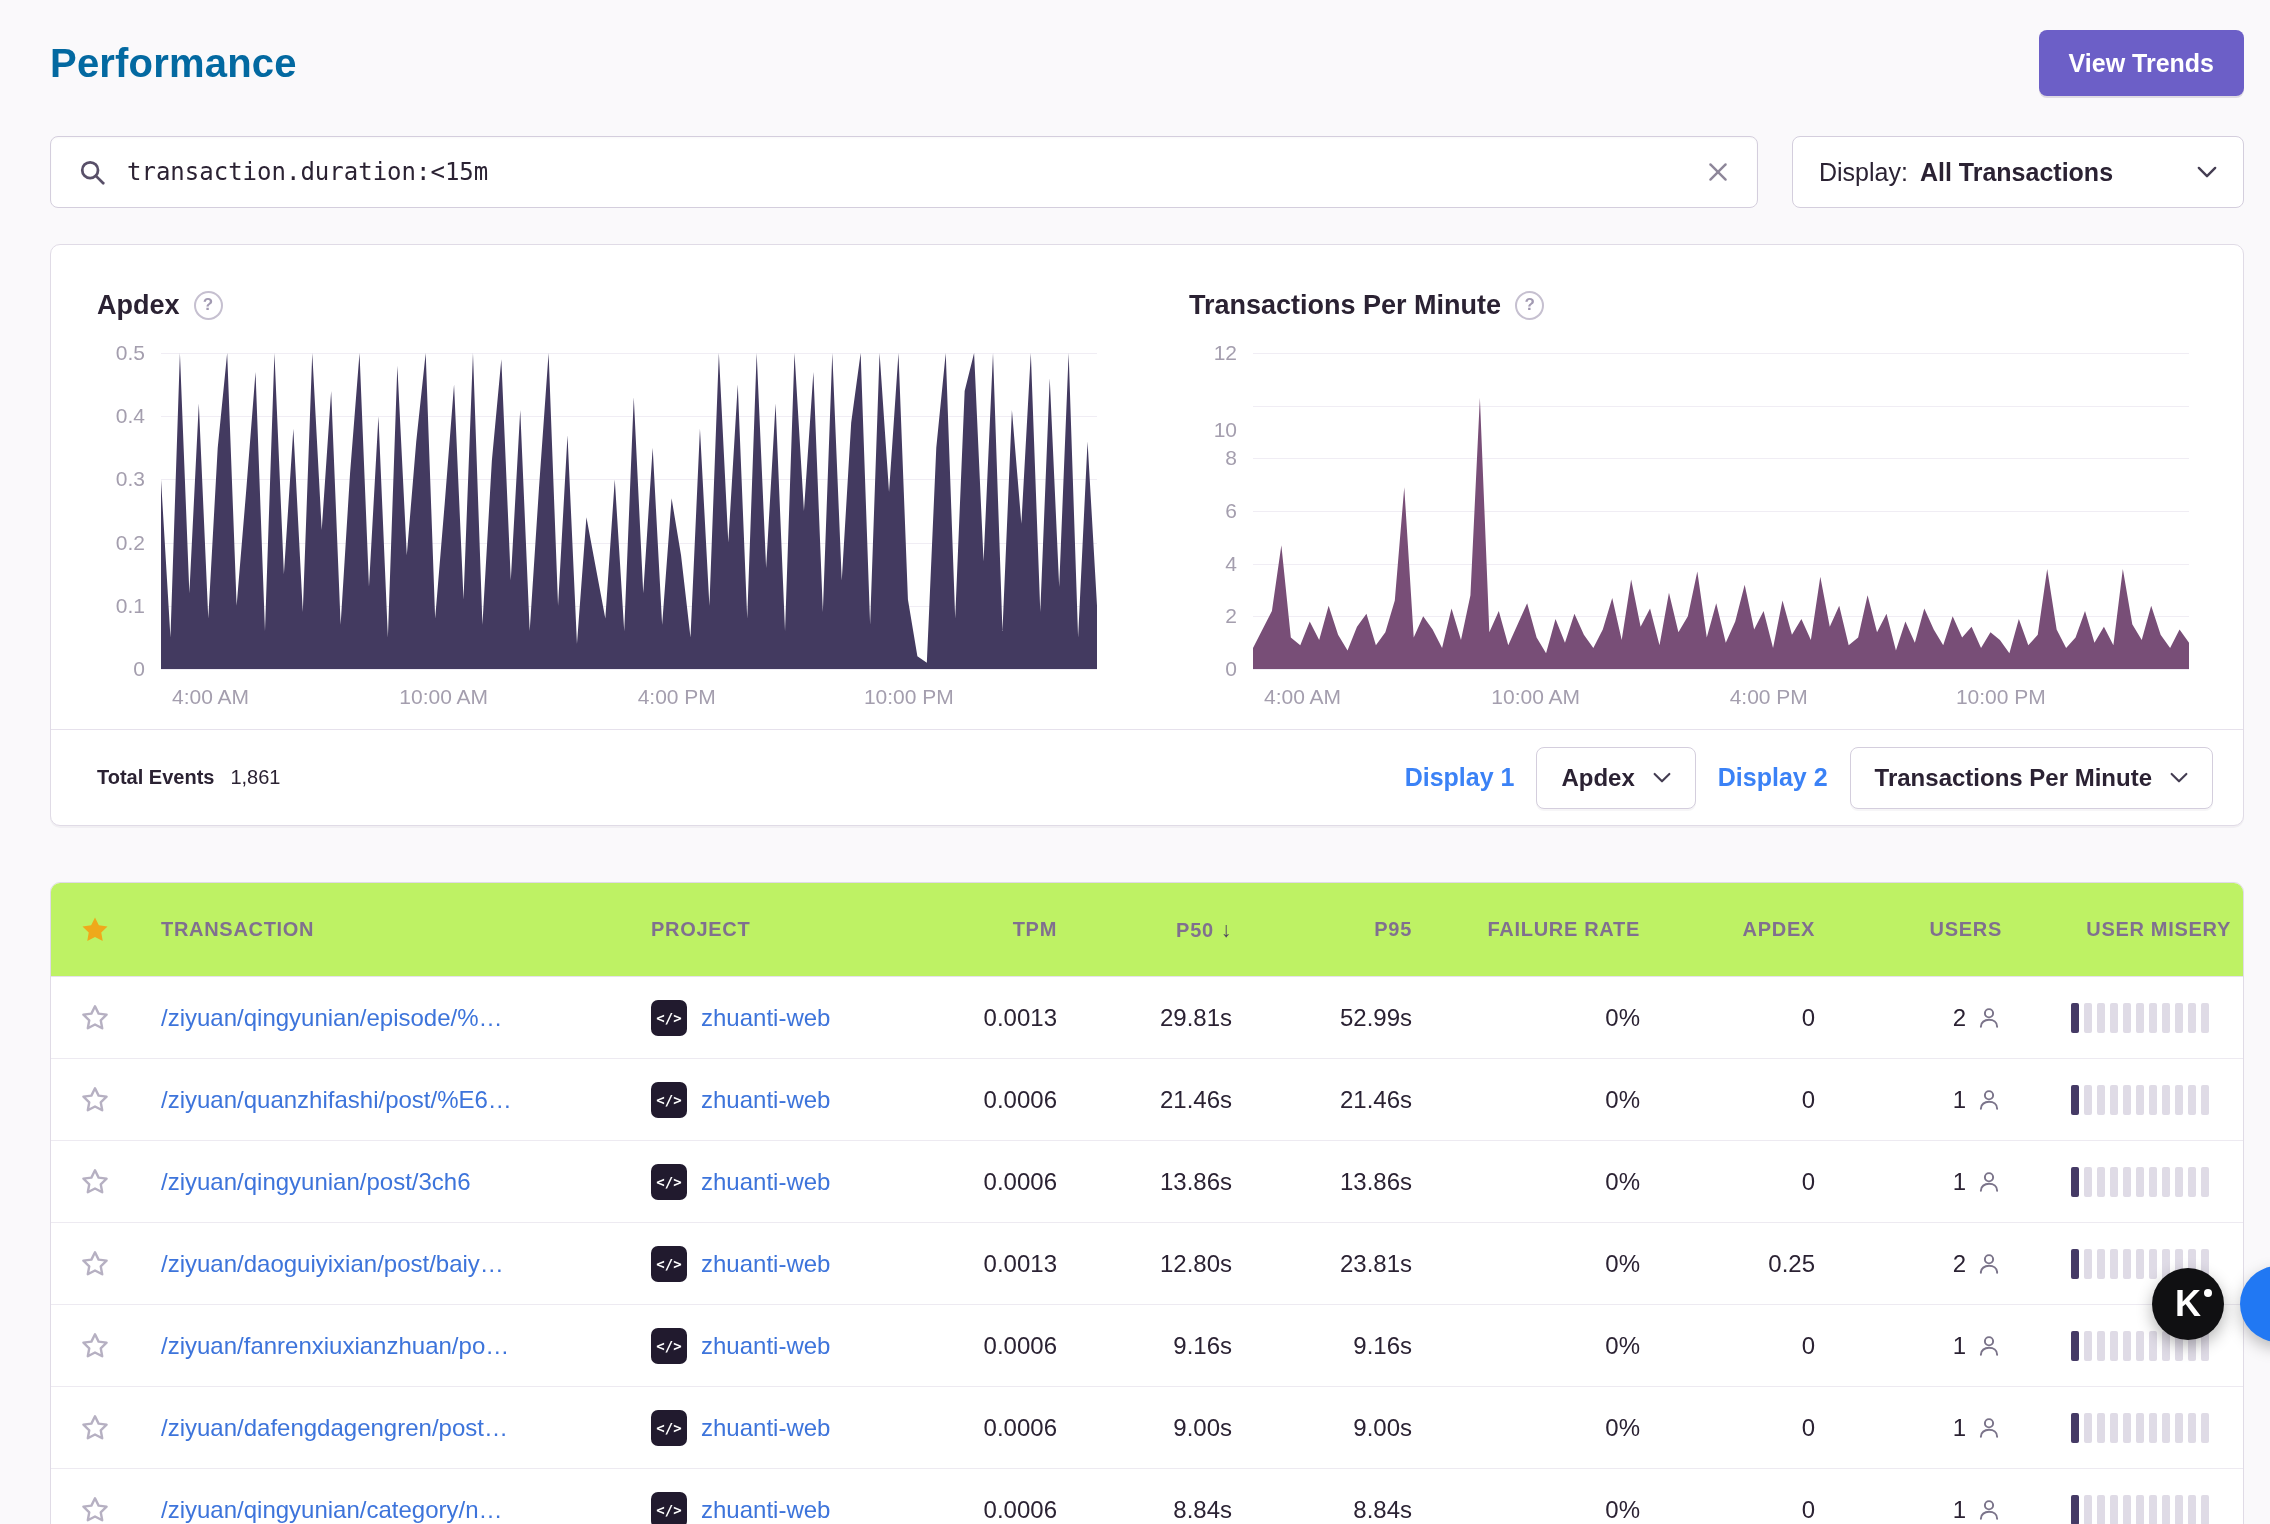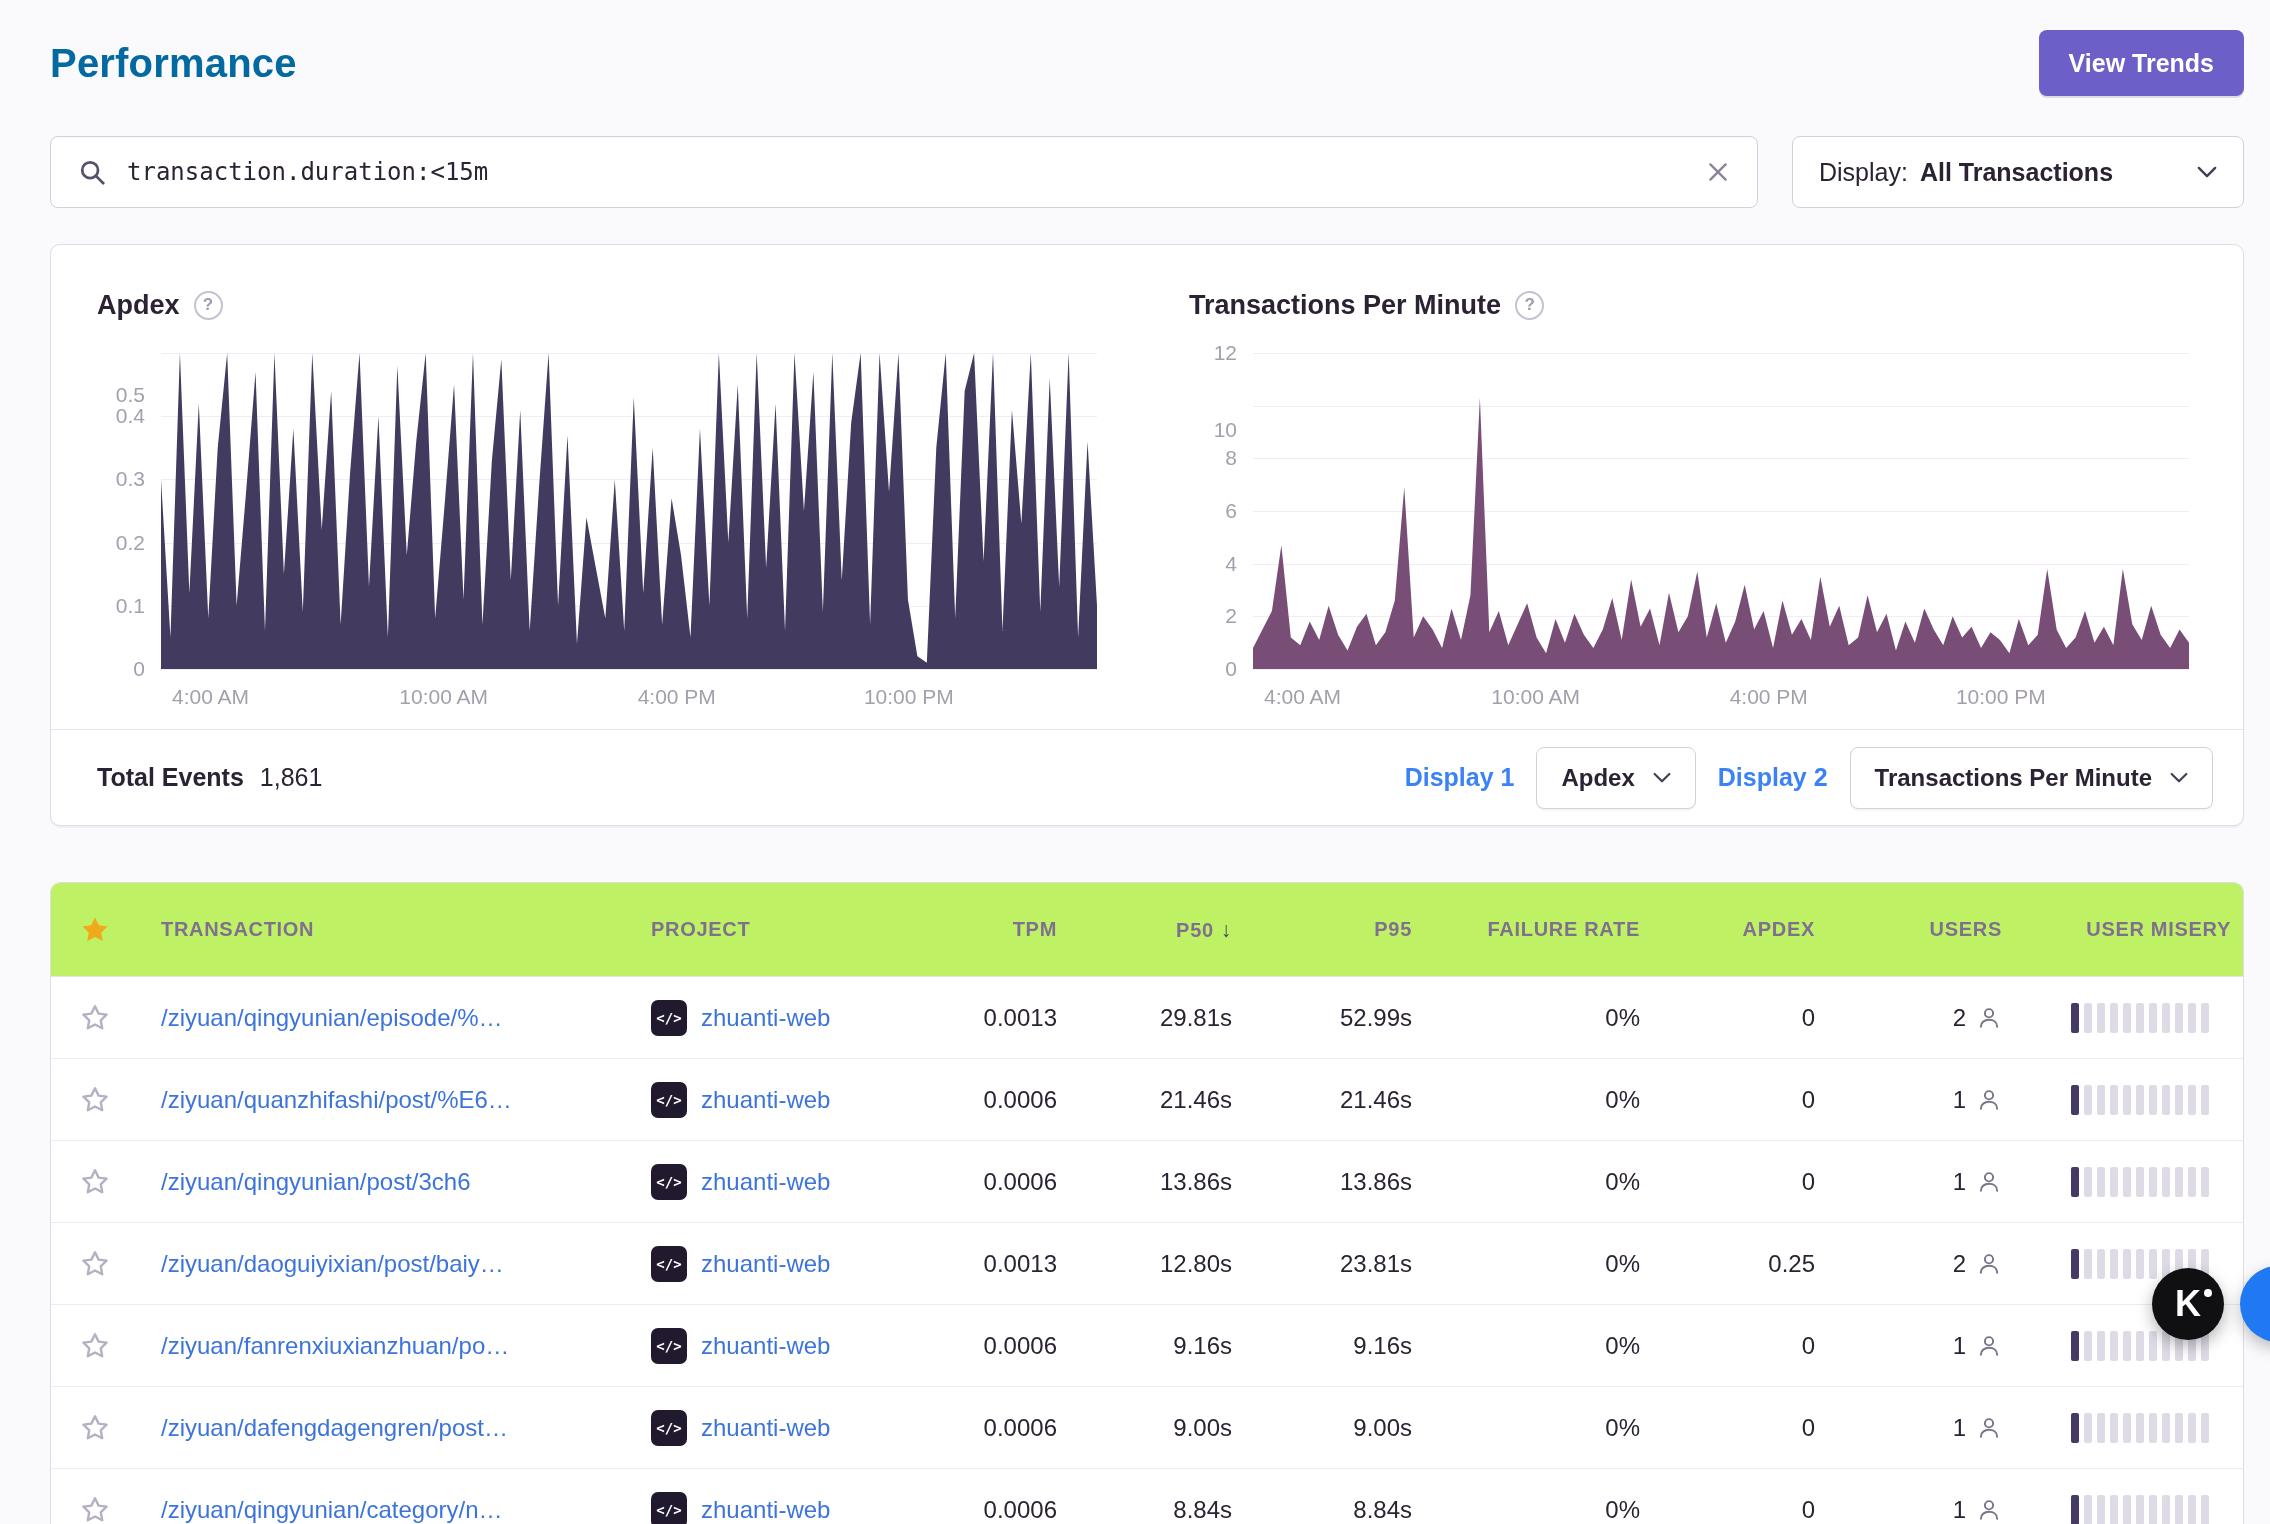--- a/index.html
+++ b/index.html
@@ -49,21 +49,21 @@
   .ytick { position:absolute; right:16px; transform:translateY(-50%); font-size:21px; color:#a49eae; }
   .plot { flex:1; position:relative; height:316px; }
   .gridline { position:absolute; left:0; right:0; height:1px; background:#f0edf4; }
   .plot svg { position:absolute; inset:0; width:100%; height:100%; display:block; }
   .x-axis { position:relative; height:48px; margin-left:64px; }
   .xtick { position:absolute; top:16px; transform:translateX(-50%); font-size:21px; color:#a49eae; white-space:nowrap; }
   .panel-footer {
     border-top:1px solid #e6e1ec; height:96px; display:flex; align-items:center;
     justify-content:space-between; padding:0 30px 0 46px;
   }
-  .total-events { display:flex; gap:16px; align-items:baseline; font-size:25px; }
+  .total-events { display:flex; gap:16px; align-items:baseline; font-size:20px; }
   .te-label { font-weight:bold; }
   .display-controls { display:flex; align-items:center; gap:22px; }
   .dc-label { font-size:25px; font-weight:bold; color:#3b82f6; }
   .select-btn {
     display:flex; align-items:center; gap:18px; background:#fff; border:1px solid #d4cedd;
     border-radius:8px; height:62px; padding:0 24px; font-size:24px; font-weight:bold;
     font-family:inherit; color:#2b2233; box-shadow:0 2px 0 rgba(37,11,54,.04); cursor:pointer;
   }
   .table-card {
     margin:56px 26px 0 50px; background:#fff; border:1px solid #e0dbe6;
@@ -142,21 +142,21 @@
 
 <section class="panel">
   <div class="charts-row">
     <div class="chart">
       <div class="chart-title-row">
         <span class="chart-title">Apdex</span>
         <span class="help">?</span>
       </div>
       <div class="chart-body">
         <div class="y-axis">
-            <span class="ytick" style="top: 0%; margin-top: 42px;">0.5</span>
+            <span class="ytick" style="top: 0%;">0.5</span>
             <span class="ytick" style="top: 20%;">0.4</span>
             <span class="ytick" style="top: 40%;">0.3</span>
             <span class="ytick" style="top: 60%;">0.2</span>
             <span class="ytick" style="top: 80%;">0.1</span>
             <span class="ytick" style="top: 100%;">0</span>
           </div>
         <div class="plot">
             <div class="gridline" style="top: 0%;"></div>
             <div class="gridline" style="top: 20%;"></div>
             <div class="gridline" style="top: 40%;"></div>

